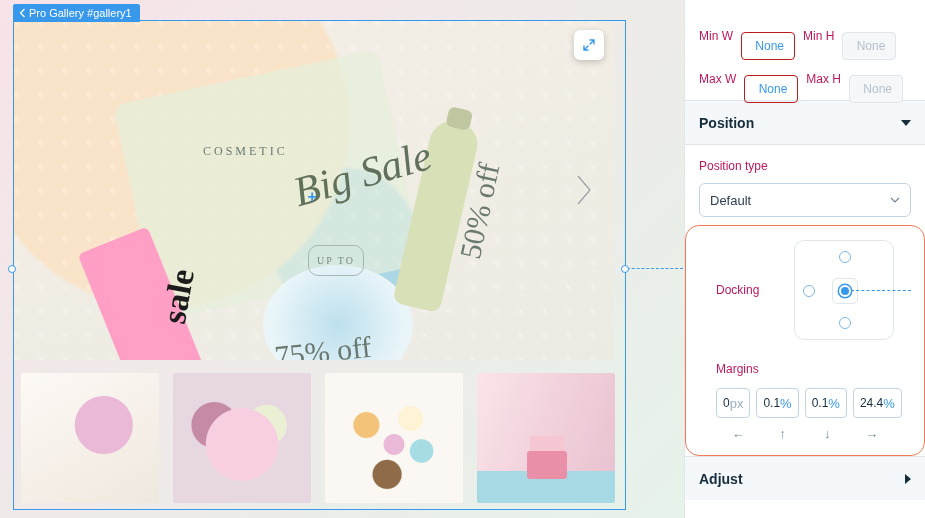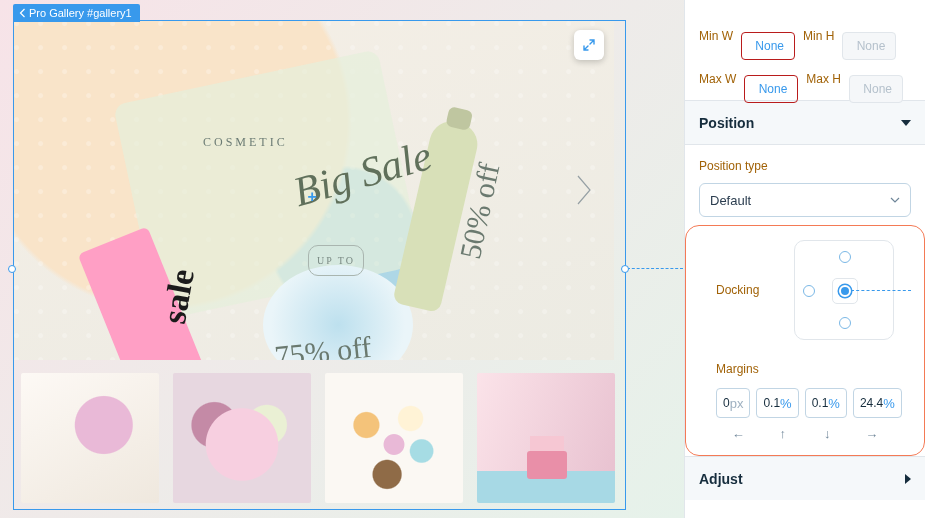--- a/index.html
+++ b/index.html
@@ -58,21 +58,21 @@
     overflow: hidden;
   }
   .main-image::before{
     content:"";
     position:absolute; inset:0;
     background: radial-gradient(circle at 15% 15%, rgba(255,255,255,0.5) 2px, transparent 3px);
     background-size: 24px 24px;
     opacity:.5;
   }
   .txt { position: absolute; font-family: Georgia, serif; transform-origin:left top; }
-  .txt-cosmetic { left: 190px; top: 115px; font-size: 12px; letter-spacing: 3px; color:#6b7b74; }
+  .txt-cosmetic { left: 190px; top: 124px; font-size: 12px; letter-spacing: 3px; color:#6b7b74; }
   .txt-bigsale { left: 275px; top: 150px; font-size: 42px; font-style: italic; color:#60705b; transform: rotate(-16deg);}
   .txt-upto { left: 295px; top: 225px; font-size: 10px; letter-spacing: 2px; color:#7a8a84; border:1px solid #a9b5af; border-radius:10px; padding:9px 8px;}
   .txt-75 { left: 260px; top: 320px; font-size: 30px; color:#6a796f; transform: rotate(-6deg);}
   .txt-50 { left: 440px; top: 235px; font-size: 30px; color:#6a796f; transform: rotate(-78deg);}
   .txt-sale { left: 142px; top: 300px; font-size: 34px; color:#1b1b1b; font-weight:600; transform: rotate(-80deg);}
   .pinkbox { position:absolute; left:90px; top:215px; width:75px; height:150px; background:#ff9fc5; border-radius:6px; transform:rotate(-22deg);}
   .bottle { position:absolute; left:400px; top:100px; width:48px; height:190px; background:#d8e0b8; border-radius:22px 22px 10px 10px; transform:rotate(13deg);}
   .bottle::before{content:"";position:absolute;left:12px;top:-14px;width:24px;height:20px;background:#bfc6a0;border-radius:6px;}
   .circle { position:absolute; left:250px; top:245px; width:150px; height:120px; background:radial-gradient(circle,#bde0ee 0%, #eaf5f9 70%); border-radius:50%;}
   .greenbag { position:absolute; left:120px; top:55px; width:270px; height:220px; background:rgba(230,240,220,.7); border-radius:12px 12px 28px 28px; transform:rotate(-12deg);}
@@ -138,21 +138,21 @@
   }
 
   
   .panel {
     position:absolute; left:684px; top:0; width:241px; height:518px;
     background:#fff;
     border-left:1px solid #e1e6eb;
     overflow:hidden;
   }
   .row { display:flex; align-items:center; height:43px; padding:0 14px; gap:8px;}
-  .lbl { font-size:12px; color:#a16207; }
+  .lbl { font-size:12px; color:#be185d; }
   .numbox {
     width:54px; height:28px; border:1px solid #b91c1c; border-radius:4px;
     font-size:12px; text-align:right; padding:0 10px; color:#888;
     display:flex; align-items:center; justify-content:flex-end;margin-top:20px;
   }
   .numbox.blue { color:#3899ec; }
   .numbox.disabled { background:#f5f7f9; border-color:#e1e6eb; color:#b5c1cc;}
   .section-head {
     display:flex; align-items:center; justify-content:space-between;
     height:44px; padding:0 14px; border-top:1px solid #e1e6eb;

